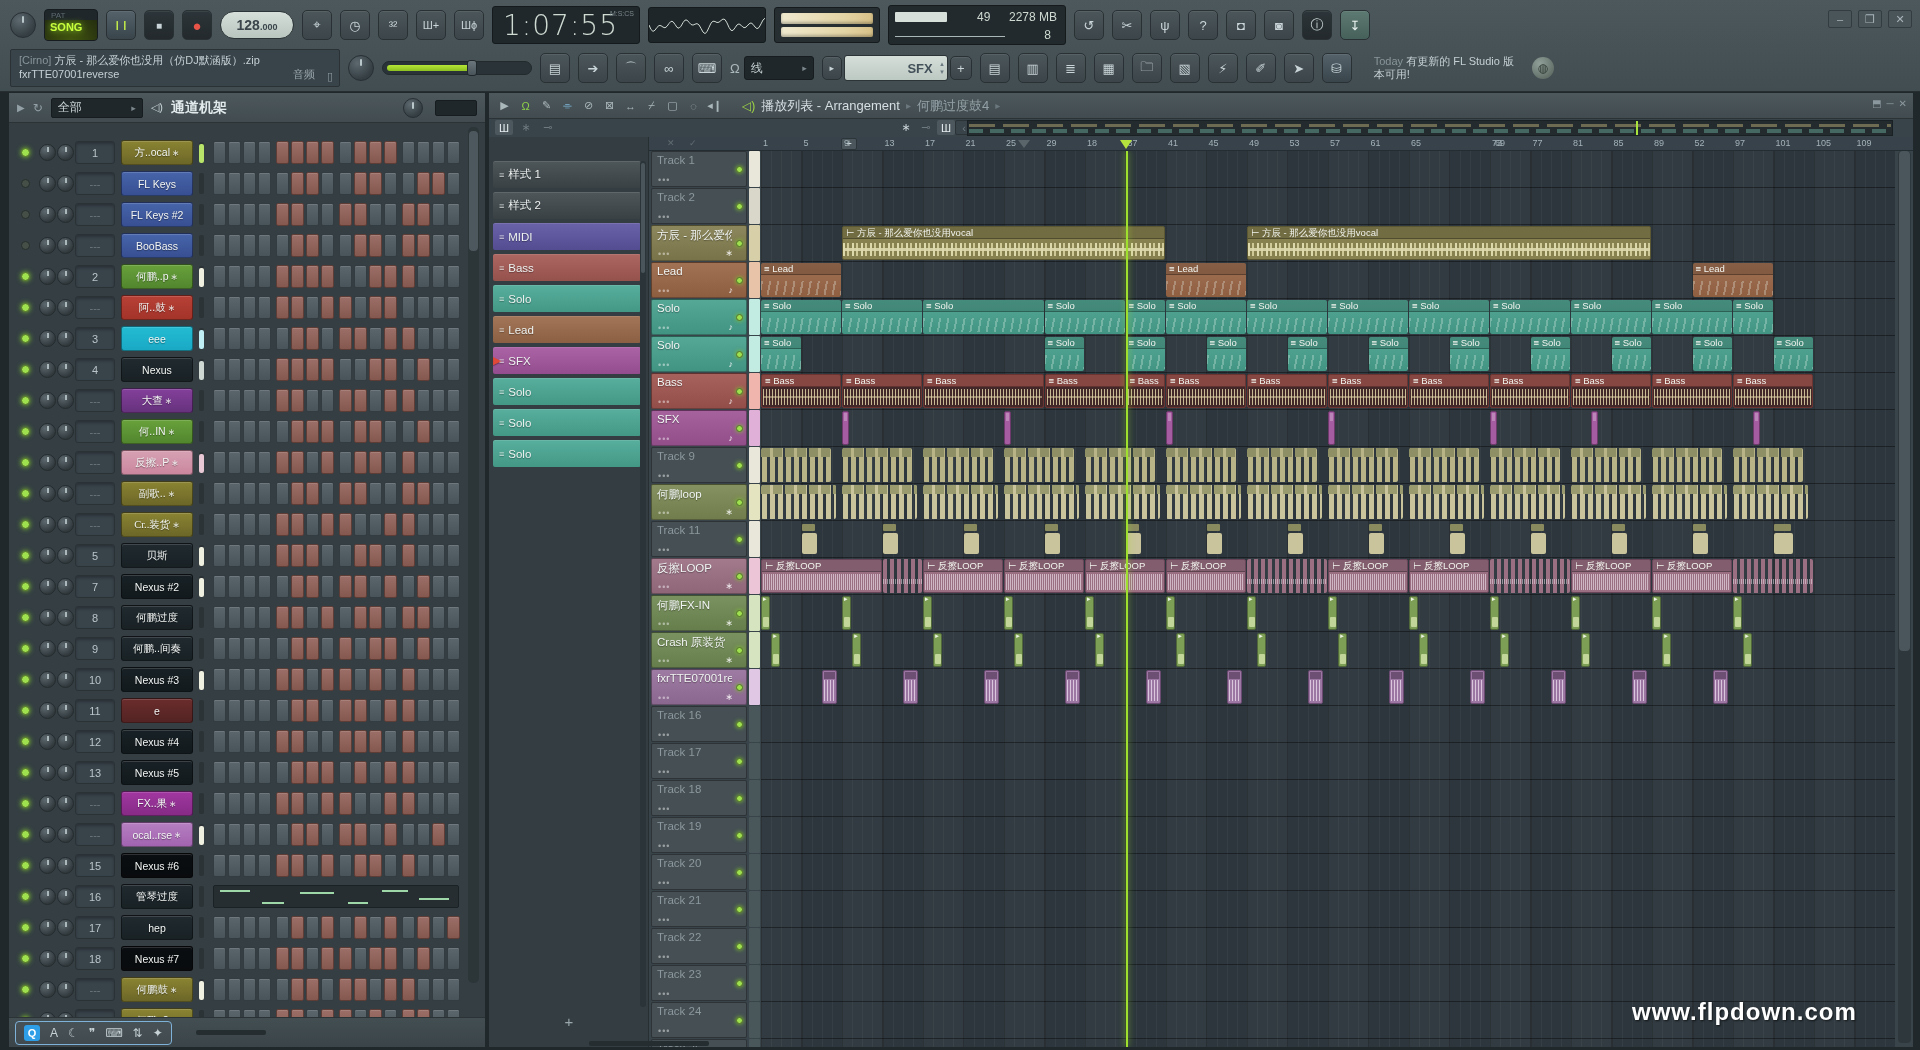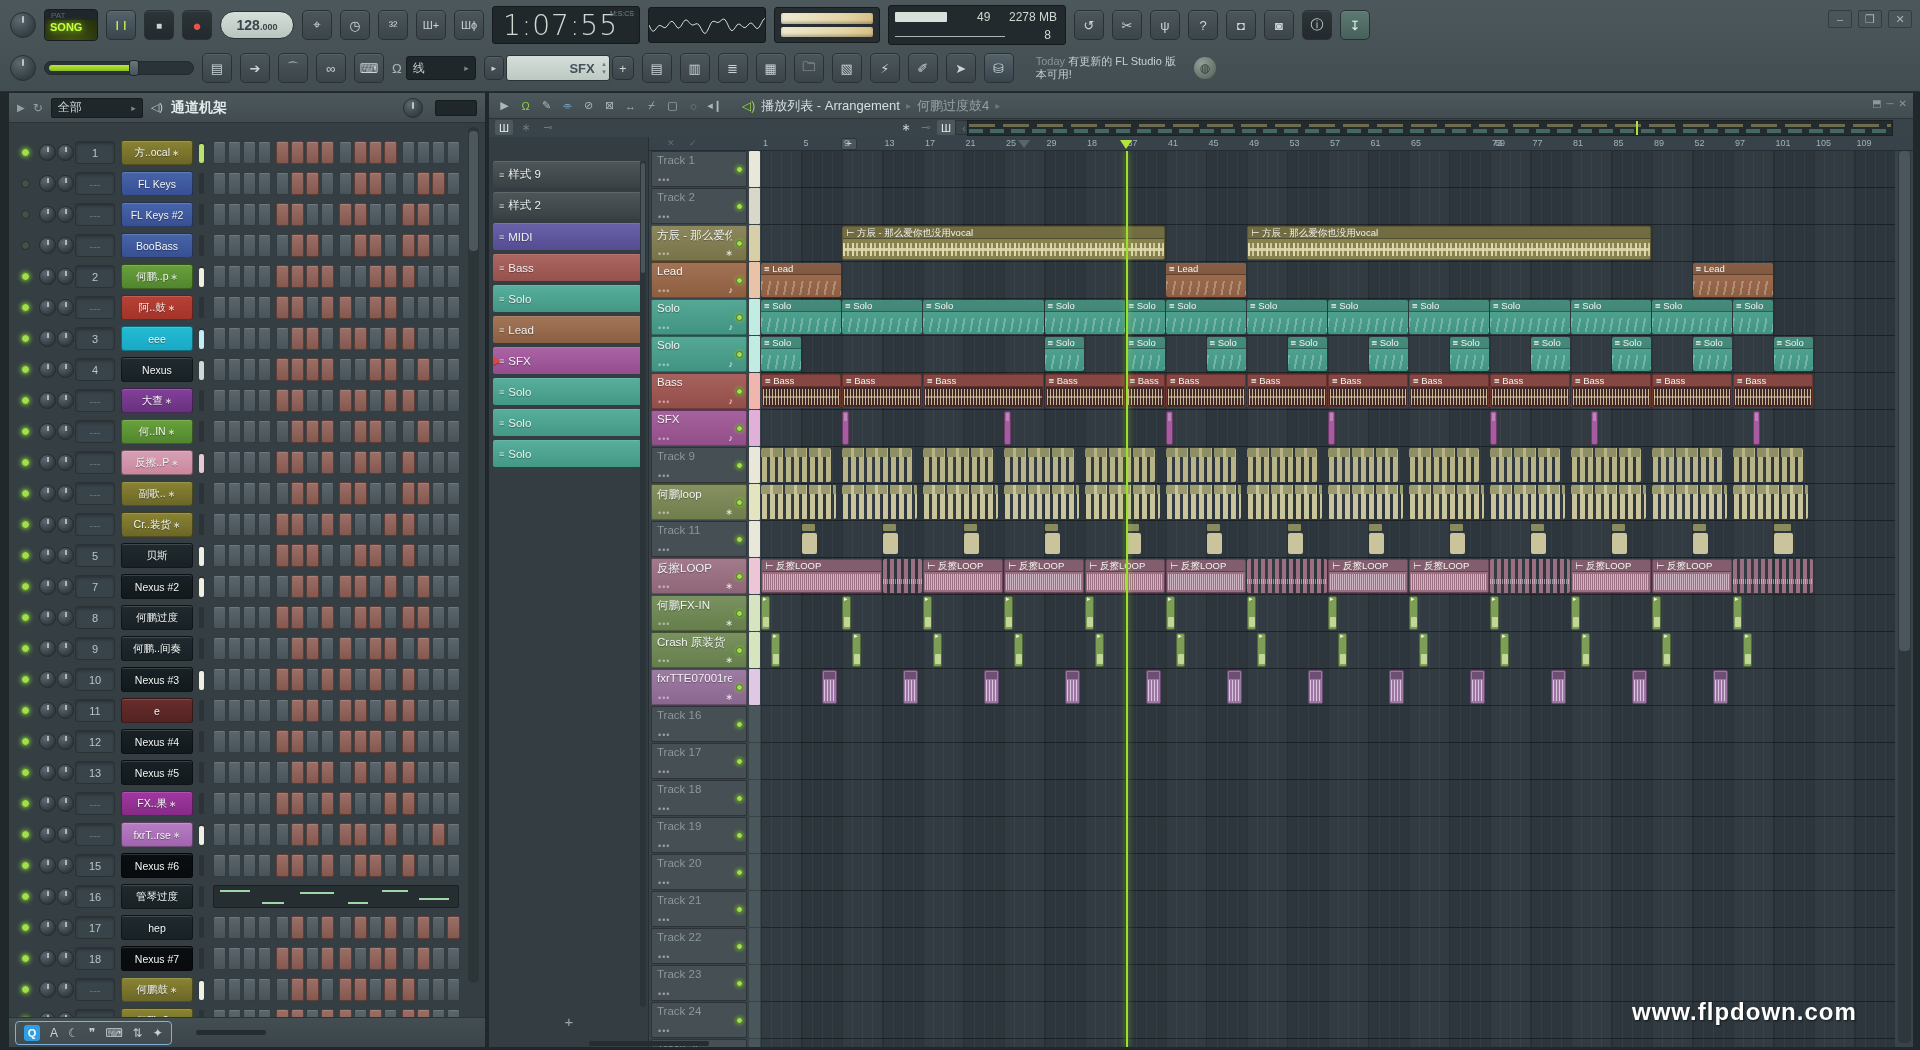--- a/index.html
+++ b/index.html
@@ -337,20 +337,26 @@
           <span style="color:#e8f2ee;">↧</span>
         </div>
     </div>
     <div id="winbtns">
       <div class="wbtn">–</div>
       <div class="wbtn">❒</div>
       <div class="wbtn">✕</div>
     </div>
 
     <div id="trow2" class="trow">
+      <div id="hintbar">
+        <div id="hint-line1"><span class="dim">[Cirno]</span> <span>方辰 - 那么爱你也没用（仿DJ默涵版）.zip</span></div>
+        <div id="hint-line2">fxrTTE07001reverse</div>
+        <span id="hint-badge">音频</span>
+        <span id="hint-clip-icon">▯</span>
+      </div>
       <div class="knob"></div>
       <div id="mpitch">
           <div class="fill"></div>
           <div class="handle"></div>
         </div>
       <div class="tbtn">
           <span>▤</span>
         </div>
       <div class="tbtn">
           <span>➔</span>
@@ -761,21 +767,21 @@
           <div class="stepcell red" style="left: 393px;"></div>
           <div class="stepcell red" style="left: 408px;"></div>
           <div class="stepcell" style="left: 423px;"></div>
           <div class="stepcell" style="left: 438px;"></div>
         </div>
         <div class="chrow" style="top: 388px;">
           <div class="led on"></div>
           <div class="chknob" style="left: 30px;"></div>
           <div class="chknob" style="left: 48px;"></div>
           <div class="numbox dim">---</div>
-          <div class="chname" style="background: linear-gradient(rgb(125, 122, 76), rgb(125, 122, 76)), linear-gradient(rgba(255, 255, 255, 0.12), rgba(0, 0, 0, 0.12)) rgb(125, 122, 76); background-blend-mode: overlay;">
+          <div class="chname" style="background: linear-gradient(rgb(125, 122, 76), rgb(125, 122, 76)), linear-gradient(rgba(255, 255, 255, 0.12), rgba(0, 0, 0, 0.12)) rgb(125, 122, 76); background-blend-mode: overlay; font-family: Liberation Serif, serif;">
             <span>Cr..装货</span>
             <span class="aicon">∗</span>
           </div>
           <div class="chmeter"></div>
           <div class="stepcell" style="left: 204px;"></div>
           <div class="stepcell" style="left: 219px;"></div>
           <div class="stepcell" style="left: 234px;"></div>
           <div class="stepcell" style="left: 249px;"></div>
           <div class="stepcell red" style="left: 267px;"></div>
           <div class="stepcell red" style="left: 282px;"></div>
@@ -1030,21 +1036,21 @@
           <div class="stepcell" style="left: 408px;"></div>
           <div class="stepcell" style="left: 423px;"></div>
           <div class="stepcell" style="left: 438px;"></div>
         </div>
         <div class="chrow" style="top: 698px;">
           <div class="led on"></div>
           <div class="chknob" style="left: 30px;"></div>
           <div class="chknob" style="left: 48px;"></div>
           <div class="numbox dim">---</div>
           <div class="chname" style="background: linear-gradient(rgb(152, 120, 160), rgb(152, 120, 160)), linear-gradient(rgba(255, 255, 255, 0.12), rgba(0, 0, 0, 0.12)) rgb(152, 120, 160); background-blend-mode: overlay;">
-            <span>fxrT..rse</span>
+            <span>ocal..rse</span>
             <span class="aicon">∗</span>
           </div>
           <div class="chmeter">
             <div class="fill" style="height: 90%; background: rgb(240, 240, 224);"></div>
           </div>
           <div class="stepcell" style="left: 204px;"></div>
           <div class="stepcell" style="left: 219px;"></div>
           <div class="stepcell" style="left: 234px;"></div>
           <div class="stepcell" style="left: 249px;"></div>
           <div class="stepcell" style="left: 267px;"></div>
@@ -1302,21 +1308,21 @@
         <span class="rnum" style="left: 1286.5px;">101</span>
         <span class="rnum" style="left: 1327px;">105</span>
         <span class="rnum" style="left: 1367.5px;">109</span>
         <div class="marker gray" style="left: 529.25px;"></div>
         <div class="marker play" style="left: 630.5px;"></div>
       </div>
 
     <div id="picker">
         <div class="pitem" style="top: 24px; background: linear-gradient(rgba(255, 255, 255, 0.08), rgba(0, 0, 0, 0.1)), rgb(63, 72, 76);">
           <span class="gicon">≡</span>
-          <span>样式 9</span>
+          <span>样式 1</span>
         </div>
         <div class="pitem" style="top: 55px; background: linear-gradient(rgba(255, 255, 255, 0.08), rgba(0, 0, 0, 0.1)), rgb(63, 72, 76);">
           <span class="gicon">≡</span>
           <span>样式 2</span>
         </div>
         <div class="pitem" style="top: 86px; background: linear-gradient(rgba(255, 255, 255, 0.08), rgba(0, 0, 0, 0.1)), rgb(94, 85, 162);">
           <span class="gicon">≡</span>
           <span>MIDI</span>
         </div>
         <div class="pitem" style="top: 117px; background: linear-gradient(rgba(255, 255, 255, 0.08), rgba(0, 0, 0, 0.1)), rgb(166, 90, 85);">

